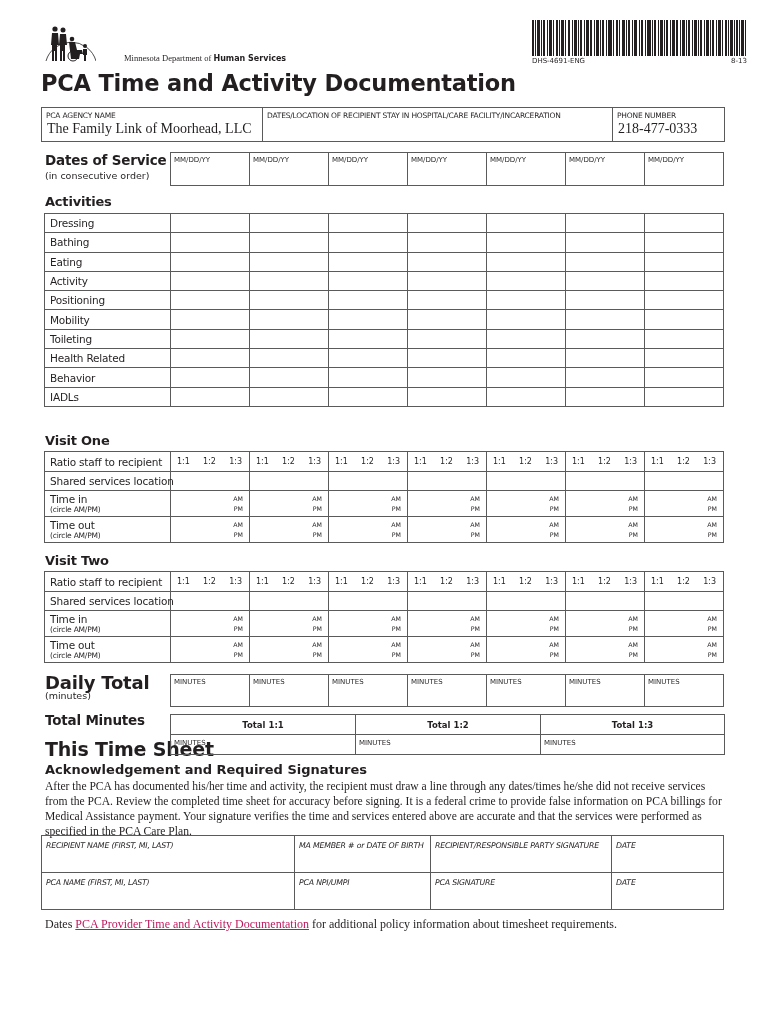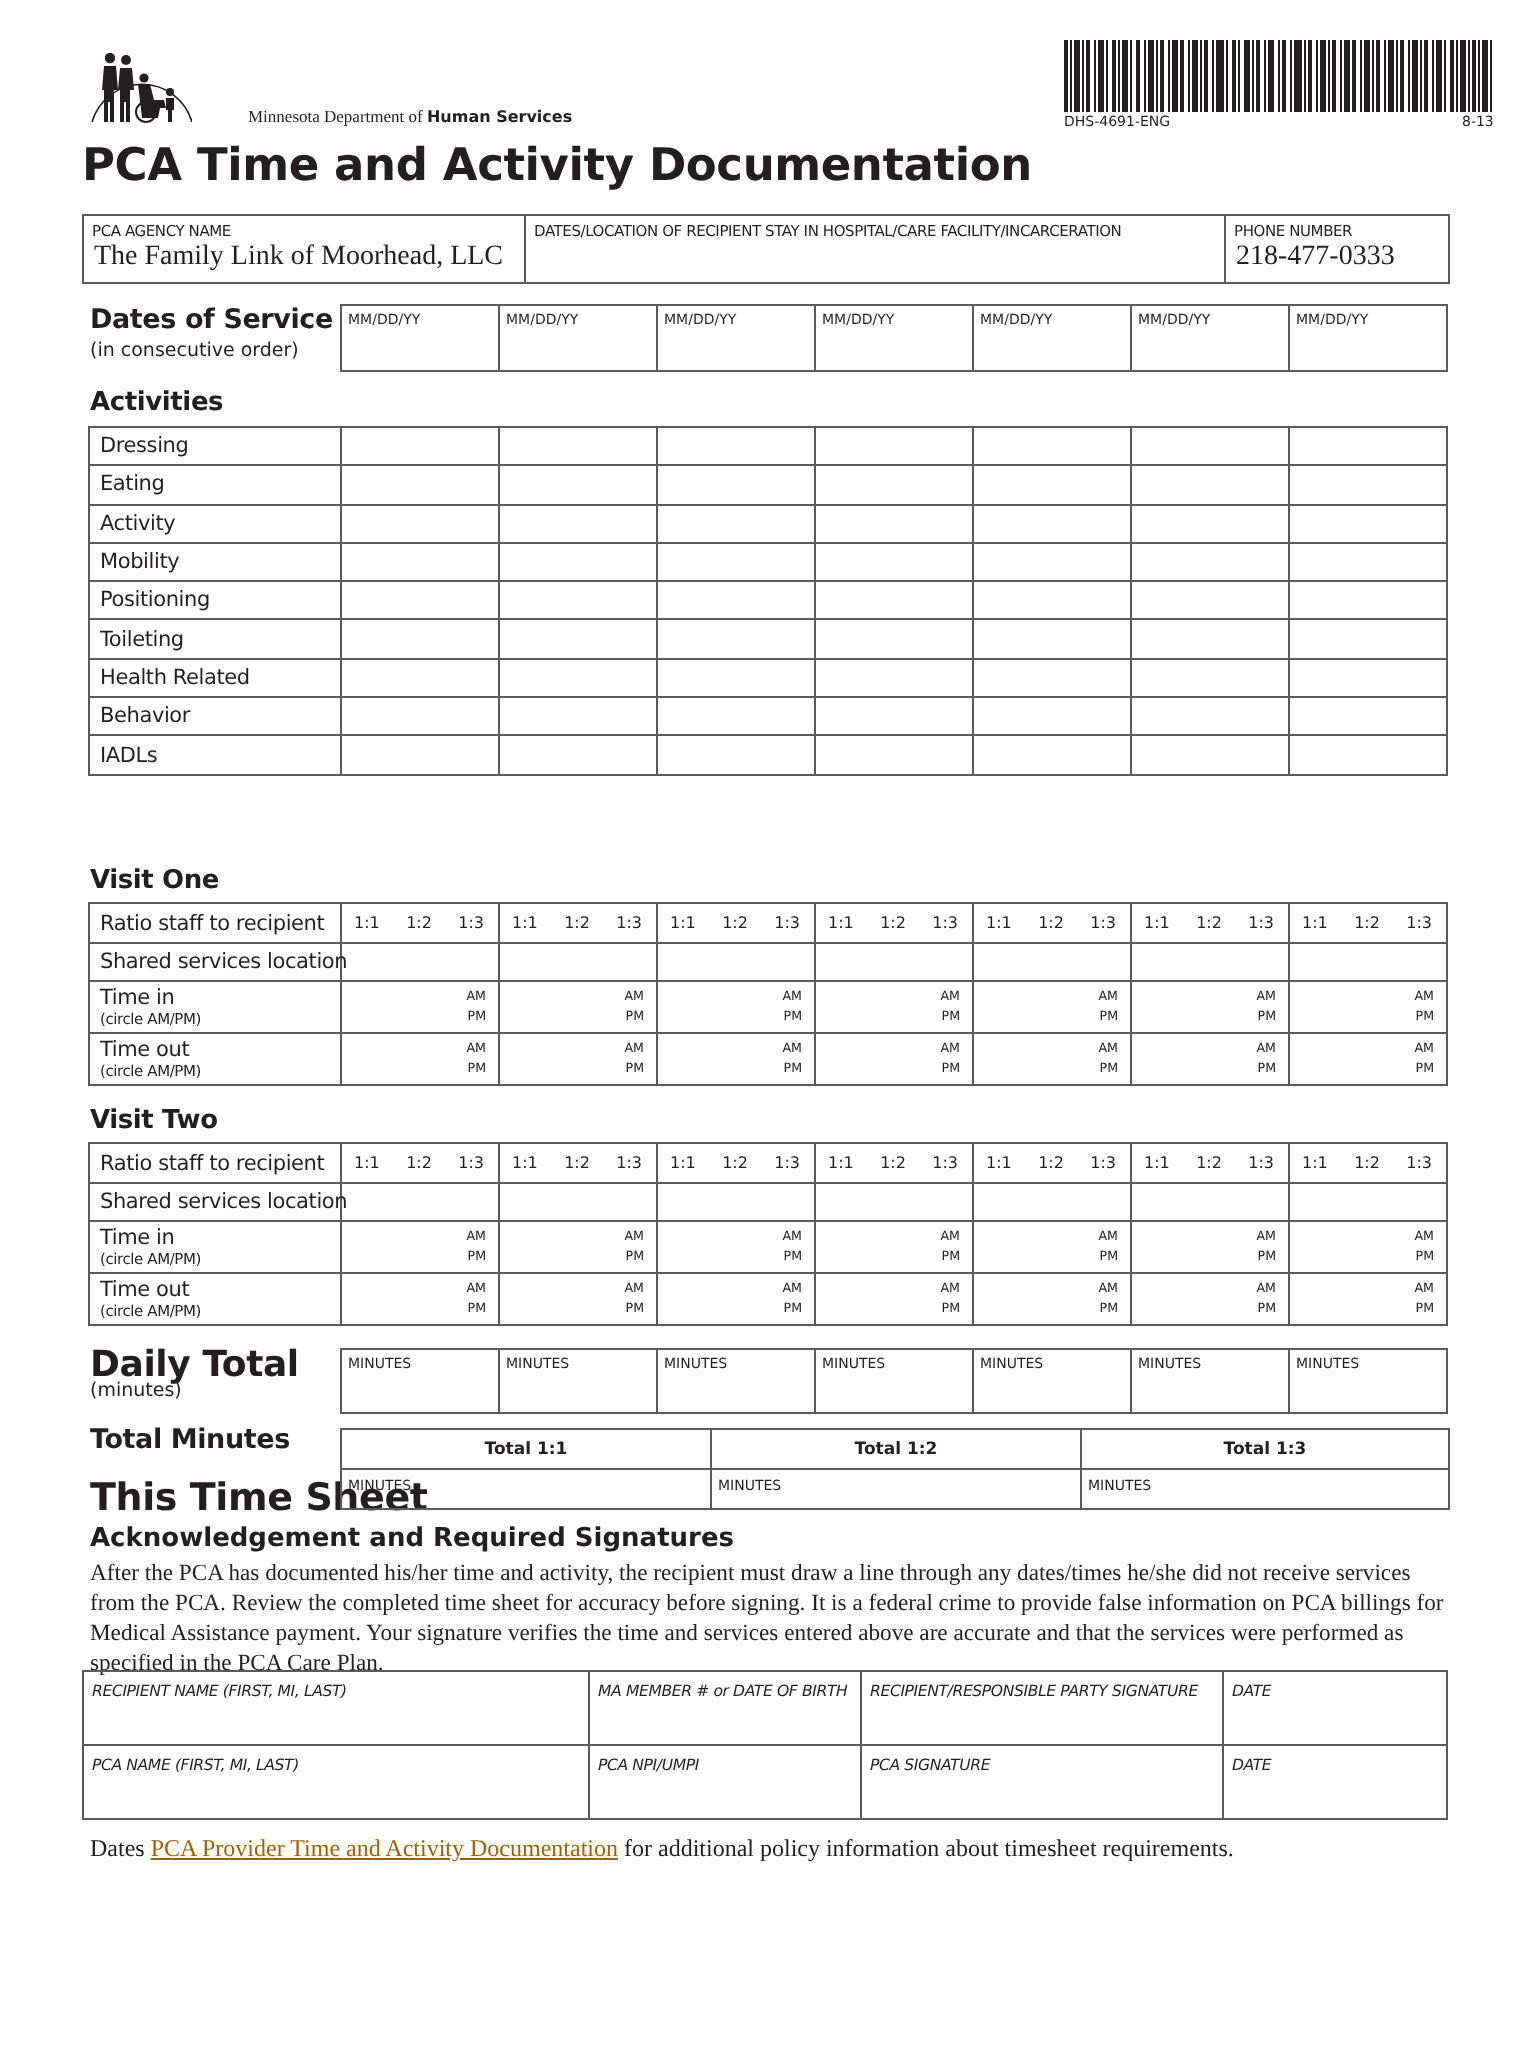--- a/index.html
+++ b/index.html
@@ -44,21 +44,21 @@
   #totals .hd { text-align: center; font-weight: bold; font-size: 8.5px; vertical-align: middle; }
   #totals .cap { display: block; padding: 6px 0 0 3px; font-size: 7px; }
 
   #ackh { left: 45px; top: 762px; font-size: 13px; font-weight: bold; }
   #ackp { left: 45px; top: 779px; width: 685px; font-family: "Liberation Serif", serif; font-size: 11.6px; line-height: 15px; }
 
   #sig td { height: 36px; }
   #sig .cap { display: block; padding: 5px 0 0 4px; font-size: 7.8px; letter-spacing: -0.2px; white-space: nowrap; }
 
   #footer { left: 45px; top: 917px; font-family: "Liberation Serif", serif; font-size: 12px; }
-  #footer a { color: #a16207; text-decoration: underline; }
+  #footer a { color: #be185d; text-decoration: underline; }
 </style>
 </head>
 <body>
 
 <svg id="logo" class="abs" viewBox="0 0 52 38">
   <path d="M2 37 A26 26 0 0 1 52 37" fill="none" stroke="#231f20" stroke-width="0.8"></path>
   <circle cx="11" cy="5" r="2.6" fill="#231f20"></circle>
   <path d="M8 9 h6 l1 12 h-2 l0 16 h-2 l0-10 h-1 l0 10 h-2 l0-16 h-1 z" fill="#231f20"></path>
   <circle cx="19" cy="6" r="2.5" fill="#231f20"></circle>
   <path d="M16 10 h6 l1 11 h-2 l0 16 h-2 l0-10 h-1 l0 10 h-2 l0-16 h-1 z" fill="#231f20"></path>
@@ -219,51 +219,61 @@
         <td class="lbl">Dressing</td>
         <td></td>
         <td></td>
         <td></td>
         <td></td>
         <td></td>
         <td></td>
         <td></td>
       </tr>
       <tr>
+        <td class="lbl">Bathing</td>
+        <td></td>
+        <td></td>
+        <td></td>
+        <td></td>
+        <td></td>
+        <td></td>
+        <td></td>
+      </tr>
+      <tr>
         <td class="lbl">Eating</td>
         <td></td>
         <td></td>
         <td></td>
         <td></td>
         <td></td>
         <td></td>
         <td></td>
       </tr>
       <tr>
         <td class="lbl">Activity</td>
         <td></td>
         <td></td>
         <td></td>
         <td></td>
         <td></td>
         <td></td>
         <td></td>
       </tr>
       <tr>
+        <td class="lbl">Positioning</td>
+        <td></td>
+        <td></td>
+        <td></td>
+        <td></td>
+        <td></td>
+        <td></td>
+        <td></td>
+      </tr>
+      <tr>
         <td class="lbl">Mobility</td>
-        <td></td>
-        <td></td>
-        <td></td>
-        <td></td>
-        <td></td>
-        <td></td>
-        <td></td>
-      </tr>
-      <tr>
-        <td class="lbl">Positioning</td>
         <td></td>
         <td></td>
         <td></td>
         <td></td>
         <td></td>
         <td></td>
         <td></td>
       </tr>
       <tr>
         <td class="lbl">Toileting</td>

